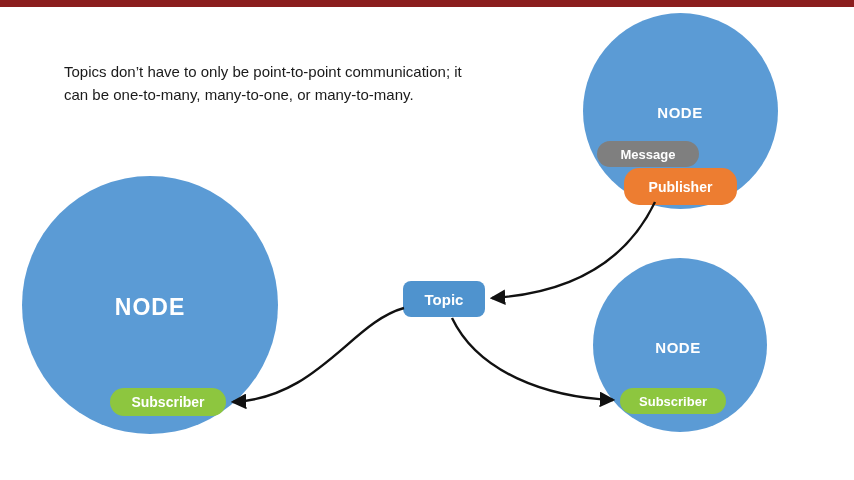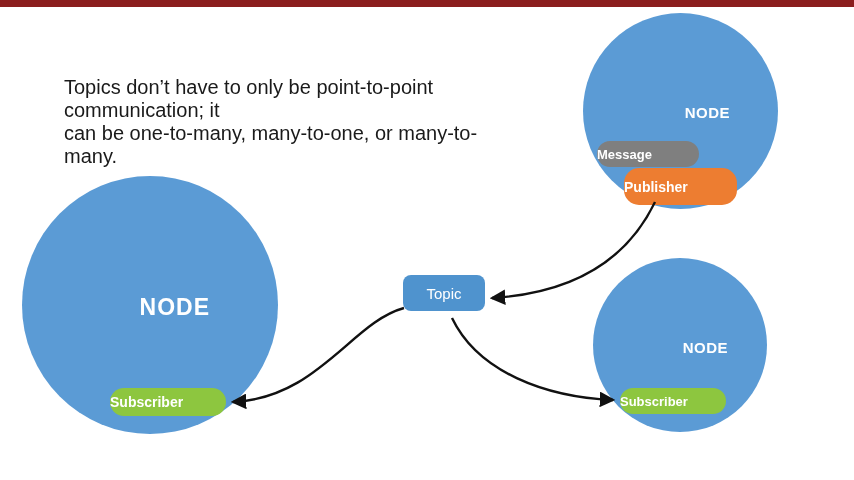--- a/index.html
+++ b/index.html
@@ -6,51 +6,51 @@
   body{
     width:854px;height:480px;position:relative;overflow:hidden;
     background:#ffffff;
     font-family:"Liberation Sans", sans-serif;
   }
   .top-bar{
     position:absolute;left:0;top:0;width:854px;height:7px;
     background:#8b1e1e;
   }
   .caption{
-    position:absolute;left:64px;top:76px;width:420px;
-    font-size:20px;line-height:23px;color:#1a1a1a;
+    position:absolute;left:64px;top:60px;width:420px;
+    font-size:15px;line-height:23px;color:#1a1a1a;
     white-space:pre-line;
   }
   .circle{
     position:absolute;border-radius:50%;
     background:#5b9bd5;
   }
   .circle-left{left:22px;top:176px;width:256px;height:258px;}
   .circle-top-right{left:583px;top:13px;width:195px;height:196px;}
   .circle-bottom-right{left:593px;top:258px;width:174px;height:174px;}
   .node-label{
-    position:absolute;color:#ffffff;font-weight:bold;text-align:right;
+    position:absolute;color:#ffffff;font-weight:bold;text-align:center;
   }
   .node-label-left{left:90px;top:294px;width:120px;font-size:23px;letter-spacing:1px;}
   .node-label-top-right{left:630px;top:104px;width:100px;font-size:15px;letter-spacing:0.5px;}
   .node-label-bottom-right{left:628px;top:339px;width:100px;font-size:15px;letter-spacing:0.5px;}
   .pill{
     position:absolute;border-radius:50%/50%;
-    display:flex;align-items:center;
+    display:flex;align-items:center;justify-content:center;
     color:#ffffff;font-weight:bold;
   }
   .pill-subscriber-left{left:110px;top:388px;width:116px;height:28px;background:#8dc63f;font-size:14px;border-radius:14px;}
   .pill-message{left:597px;top:141px;width:102px;height:26px;background:#7f7f7f;font-size:13px;border-radius:13px;}
   .pill-publisher{left:624px;top:168px;width:113px;height:37px;background:#ed7d31;font-size:14px;border-radius:15px;}
   .pill-subscriber-br{left:620px;top:388px;width:106px;height:26px;background:#8dc63f;font-size:13px;border-radius:13px;}
   .topic-box{
-    position:absolute;left:403px;top:275px;width:82px;height:36px;
+    position:absolute;left:403px;top:281px;width:82px;height:36px;
     background:#4f93ce;border-radius:8px;
     display:flex;align-items:center;justify-content:center;
-    color:#ffffff;font-weight:normal;font-size:15px;
+    color:#ffffff;font-weight:bold;font-size:15px;
   }
   .arrows{
     position:absolute;left:0;top:0;width:854px;height:480px;
     pointer-events:none;
   }
 </style>
 </head>
 <body>
 
 <div class="top-bar"></div>

